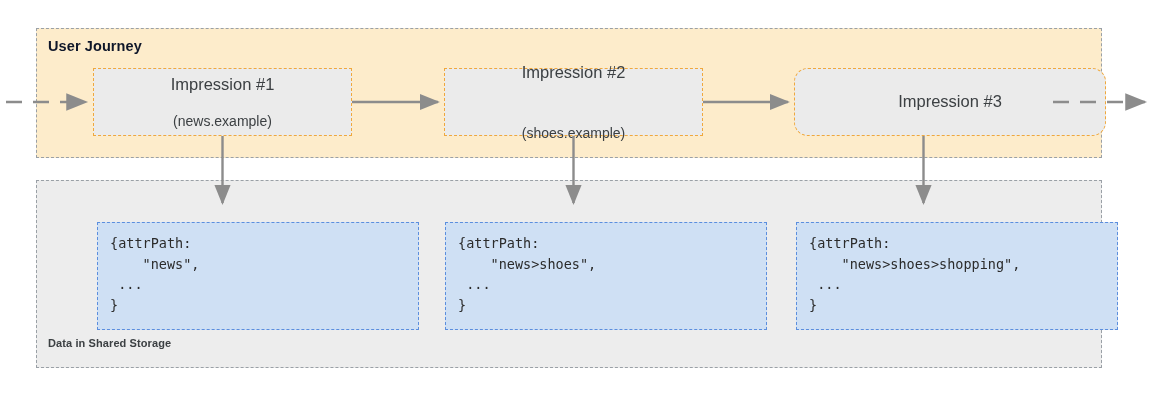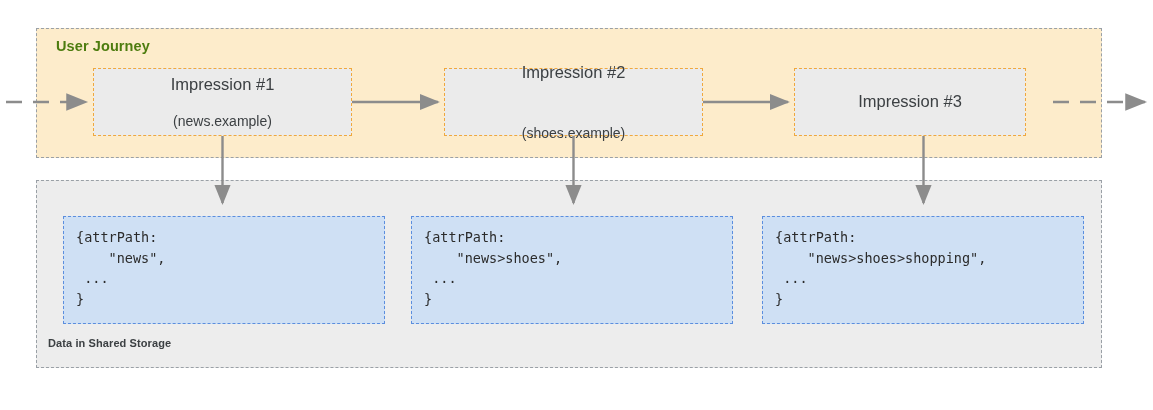--- a/index.html
+++ b/index.html
@@ -29,24 +29,23 @@
     background: #fdeccb;
     border: 1px dashed #9aa0a6;
     box-sizing: border-box;
   }
   .journey-title {
     position: absolute;
     left: 48px;
     top: 38px;
     font-size: 14.5px;
     font-weight: bold;
-    color: #4d7c0f;
+    color: #0f172a;
     letter-spacing: 0.1px;
     white-space: nowrap;
-    margin-left: 8px;
   }
 
   
   .impression {
     position: absolute;
     top: 68px;
     height: 68px;
     background: #ebebeb;
     border: 1px dashed #f0a83c;
     box-sizing: border-box;
@@ -62,21 +61,21 @@
     white-space: nowrap;
   }
   .impression .imp-sub {
     font-size: 14px;
     color: #3c4043;
     white-space: nowrap;
     margin-top: 16px;
   }
   #imp-1 { left: 93px;  width: 259px; }
   #imp-2 { left: 444px; width: 259px; gap: 24px; }
-  #imp-3 { left: 794px; width: 232px; }
+  #imp-3 { left: 794px; width: 312px; border-radius: 14px; }
 
   
   .storage-band {
     position: absolute;
     left: 36px;
     top: 180px;
     width: 1066px;
     height: 188px;
     background: #ededed;
     border: 1px dashed #9aa0a6;
@@ -89,33 +88,34 @@
     font-size: 11px;
     font-weight: bold;
     color: #3c4043;
     letter-spacing: 0.1px;
     white-space: nowrap;
   }
 
   
   .codebox {
     position: absolute;
-    top: 216px;
+    top: 222px;
     width: 322px;
     height: 108px;
     background: #cfe0f4;
     border: 1px dashed #5b8ede;
     box-sizing: border-box;
     padding: 10px 0 0 12px;
     font-family: "DejaVu Sans Mono", "Liberation Mono", monospace;
     font-size: 13.5px;
     line-height: 1.52;
     color: #2b2b2b;
     white-space: pre;
     overflow: hidden;
+    margin-left: 34px;
   }
   #code-1 { left: 63px; }
   #code-2 { left: 411px; }
   #code-3 { left: 762px; }
 
   
   .arrow-svg {
     position: absolute;
     left: 0;
     top: 0;

